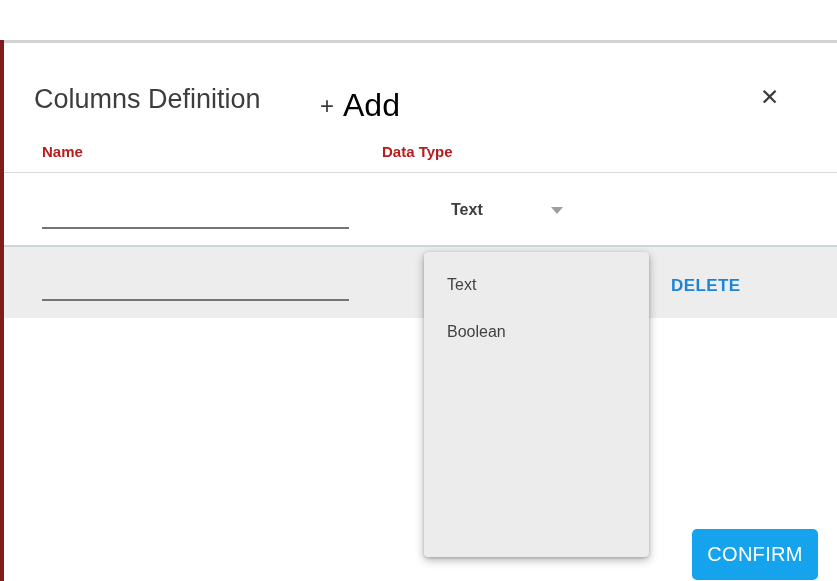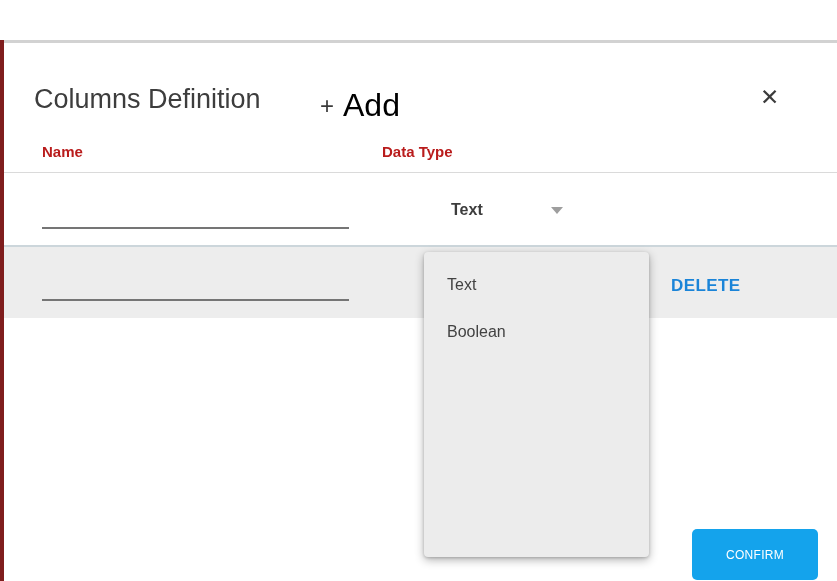--- a/index.html
+++ b/index.html
@@ -101,21 +101,21 @@
   .menu-item {
     height: 47px; line-height: 47px;
     padding-left: 23px;
     font-size: 16px; color: #424242;
     cursor: pointer; white-space: nowrap;
   }
   .confirm {
     position: absolute; left: 688px; top: 489px;
     width: 126px; height: 51px;
     background: #14a3ec; border: none; border-radius: 5px;
-    color: #ffffff; font-size: 12px; letter-spacing: 0.3px;
+    color: #ffffff; font-size: 20px; letter-spacing: 0.3px;
     font-family: "Liberation Sans", sans-serif;
     cursor: pointer;
     display: flex; align-items: center; justify-content: center;
   }
 </style>
 </head>
 <body>
 
 <div class="app">
 

